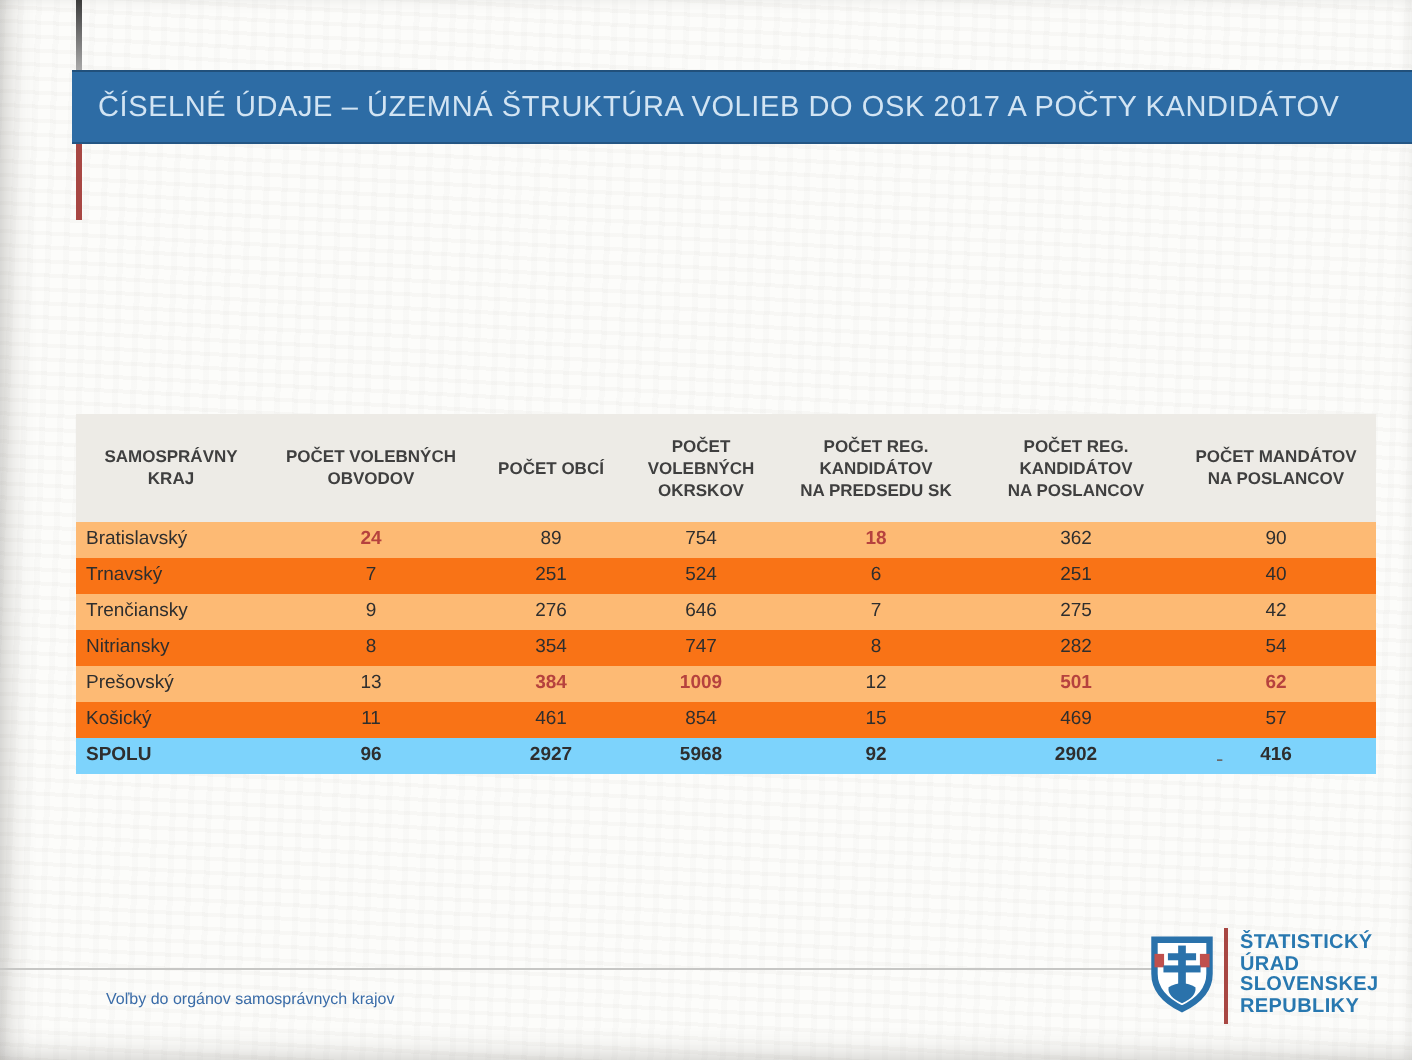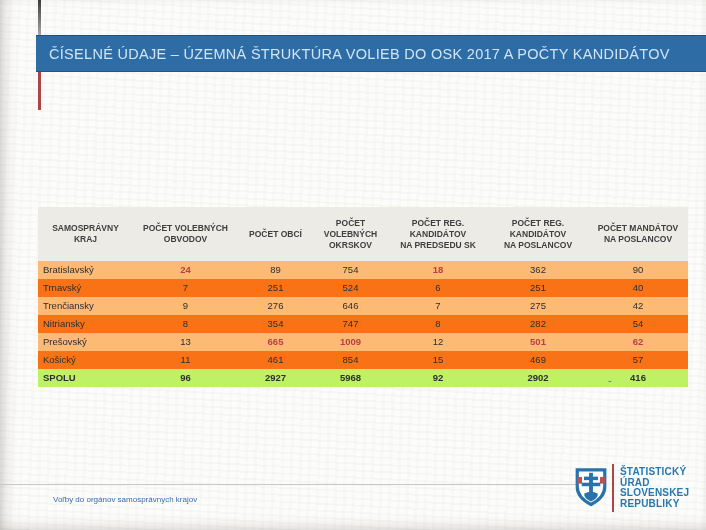--- a/index.html
+++ b/index.html
@@ -41,21 +41,21 @@
     text-align:center; vertical-align:middle; line-height:11px;
     white-space:pre-line; background:#edebe6; padding:0 2px;
   }
   .data-table td {
     height:18px; font-size:9.5px; color:#2e2e2e; text-align:center;
     line-height:18px; padding:0; overflow:hidden; white-space:nowrap;
   }
   .data-table td.kraj { text-align:left; padding-left:5px; }
   .data-table tr.odd  td { background:#fdba74; }
   .data-table tr.even td { background:#f97316; }
-  .data-table tr.total td { font-weight:bold; background:#bef264; }
+  .data-table tr.total td { font-weight:bold; background:#7dd3fc; }
   .data-table td.red { color:var(--accent-red,#b6423e); font-weight:bold; }
 
   .stray-mark { position:absolute; left:608px; top:374px; font-size:11px; color:#6b6b6b; }
 
   
   .footer-divider { position:absolute; left:0; top:484px; width:578px; height:1px; background:#c7c7c5; }
   .footer-caption { position:absolute; left:53px; top:495px; font-size:8px; color:var(--footer-blue,#3a6ca8); }
 
   
   .logo { position:absolute; left:575px; top:464px; display:flex; align-items:flex-start; }
@@ -143,21 +143,21 @@
           <td>8</td>
           <td>354</td>
           <td>747</td>
           <td>8</td>
           <td>282</td>
           <td>54</td>
         </tr>
         <tr class="odd">
           <td class="kraj">Prešovský</td>
           <td>13</td>
-          <td class="red">665</td>
+          <td class="red">384</td>
           <td class="red">1009</td>
           <td>12</td>
           <td class="red">501</td>
           <td class="red">62</td>
         </tr>
         <tr class="even">
           <td class="kraj">Košický</td>
           <td>11</td>
           <td>461</td>
           <td>854</td>

